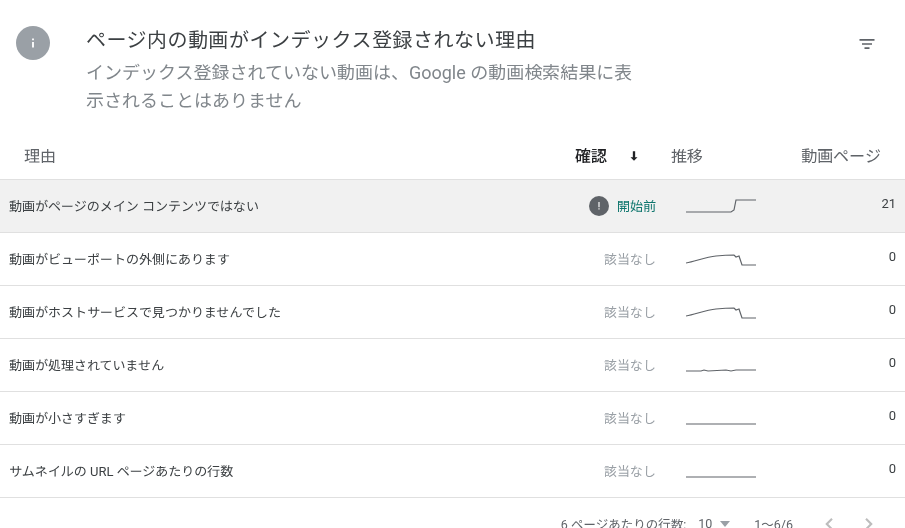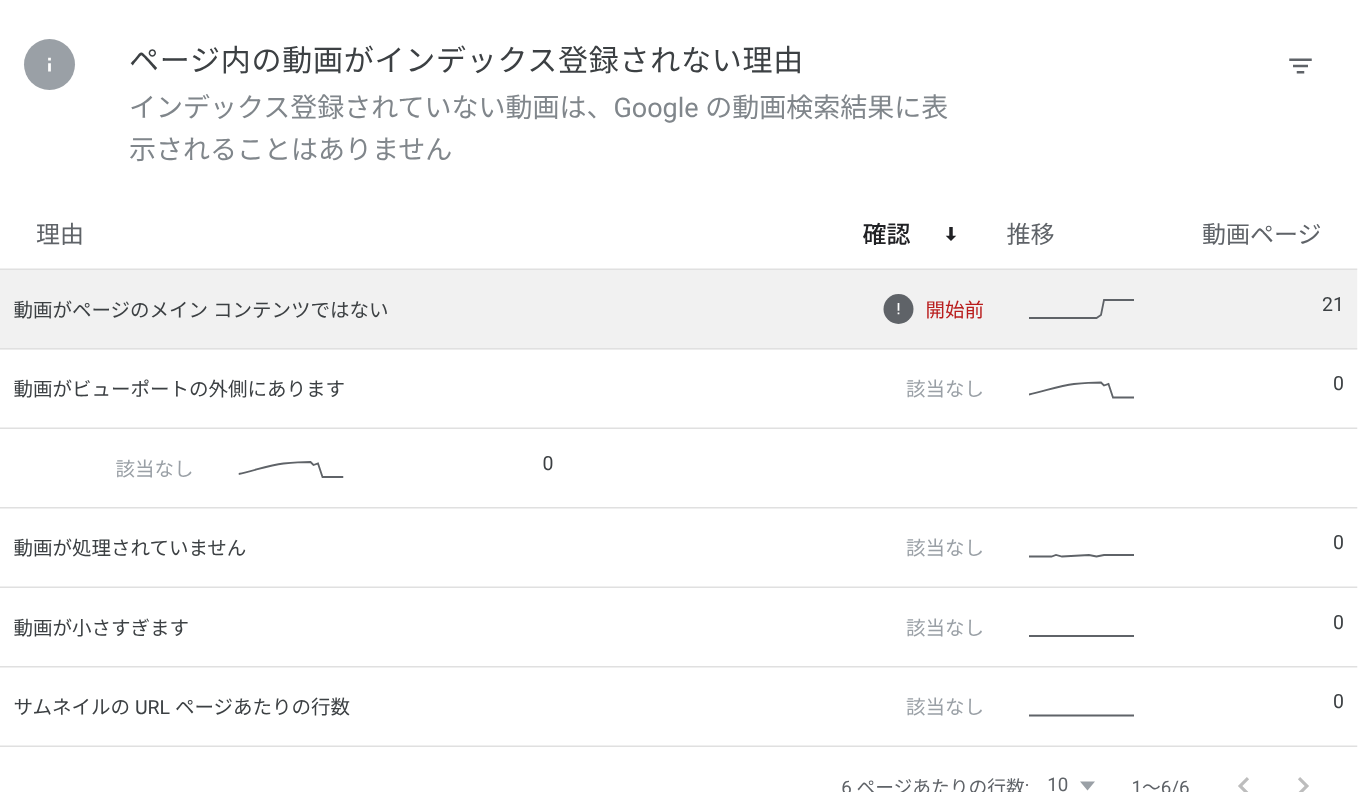--- a/index.html
+++ b/index.html
@@ -129,21 +129,21 @@
       font-size: 13px;
       color: #3c4043;
     }
     .row-confirm {
       width: 120px;
       display: flex;
       justify-content: flex-end;
       align-items: center;
       gap: 8px;
       font-size: 13px;
-      color: #b91c1c;
+      color: #0f766e;
     }
     .row-confirm.muted {
       color: #9aa0a6;
     }
     .status-badge {
       width: 20px;
       height: 20px;
       border-radius: 50%;
       background: #5f6368;
       display: flex;
@@ -280,20 +280,21 @@
             <span>該当なし</span>
           </div>
           <div class="row-trend">
             <svg class="sparkline" viewBox="0 0 70 20">
               <path d="M0,14 C10,12 20,8 30,7 C40,6 45,6 48,6 L50,8 L53,7 L56,16 L70,16" fill="none" stroke="#5f6368" stroke-width="1.2"></path>
             </svg>
           </div>
           <div class="row-pages">0</div>
         </div>
         <div class="table-row">
+          <div class="row-reason">動画がホストサービスで見つかりませんでした</div>
           <div class="row-confirm muted">
             <span>該当なし</span>
           </div>
           <div class="row-trend">
             <svg class="sparkline" viewBox="0 0 70 20">
               <path d="M0,14 C10,12 20,8 30,7 C40,6 45,6 48,6 L50,8 L53,7 L56,16 L70,16" fill="none" stroke="#5f6368" stroke-width="1.2"></path>
             </svg>
           </div>
           <div class="row-pages">0</div>
         </div>

